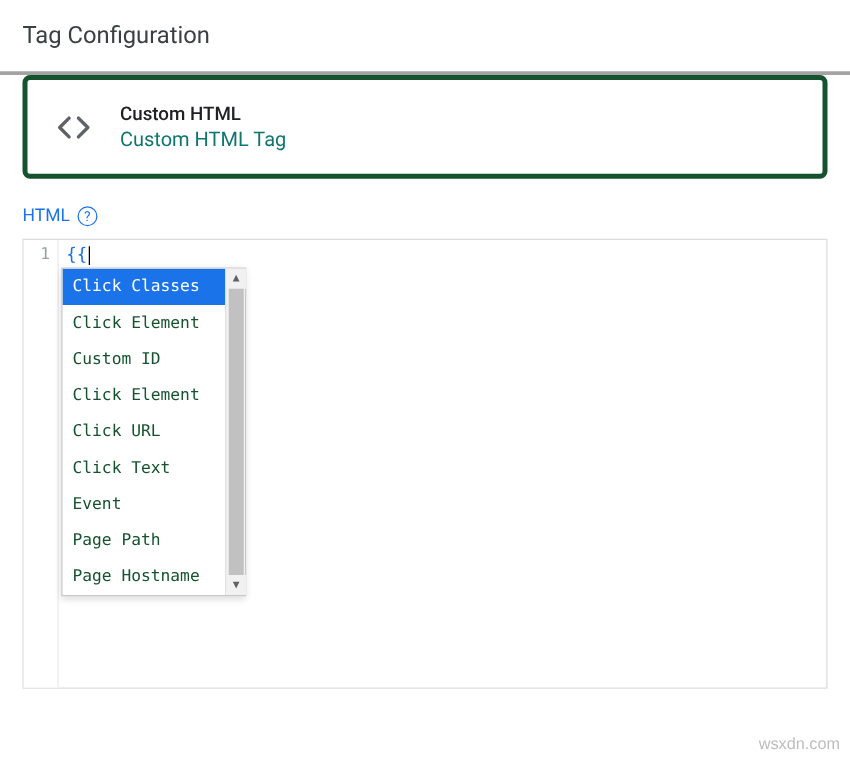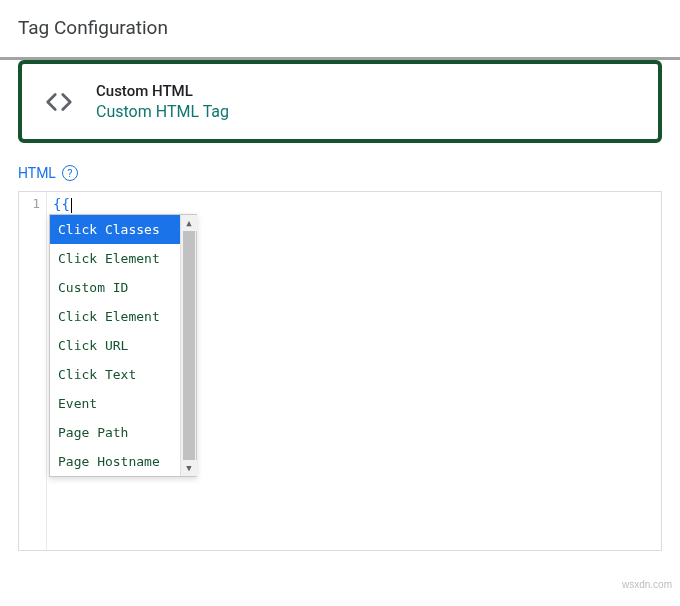--- a/index.html
+++ b/index.html
@@ -167,23 +167,23 @@
       position: absolute;
       top: 16px;
       left: 2px;
       width: 12px;
       height: 230px;
       background: #c1c1c1;
       border-radius: 0;
     }
     .watermark {
       position: absolute;
-      bottom: 16px;
+      bottom: 4px;
       right: 8px;
-      font-size: 10px;
+      font-size: 13px;
       color: #bdbdbd;
       font-family: Arial, sans-serif;
     }
   </style>
 </head>
 <body>
 
 <div class="header">
   <h1>Tag Configuration</h1>
 </div>

